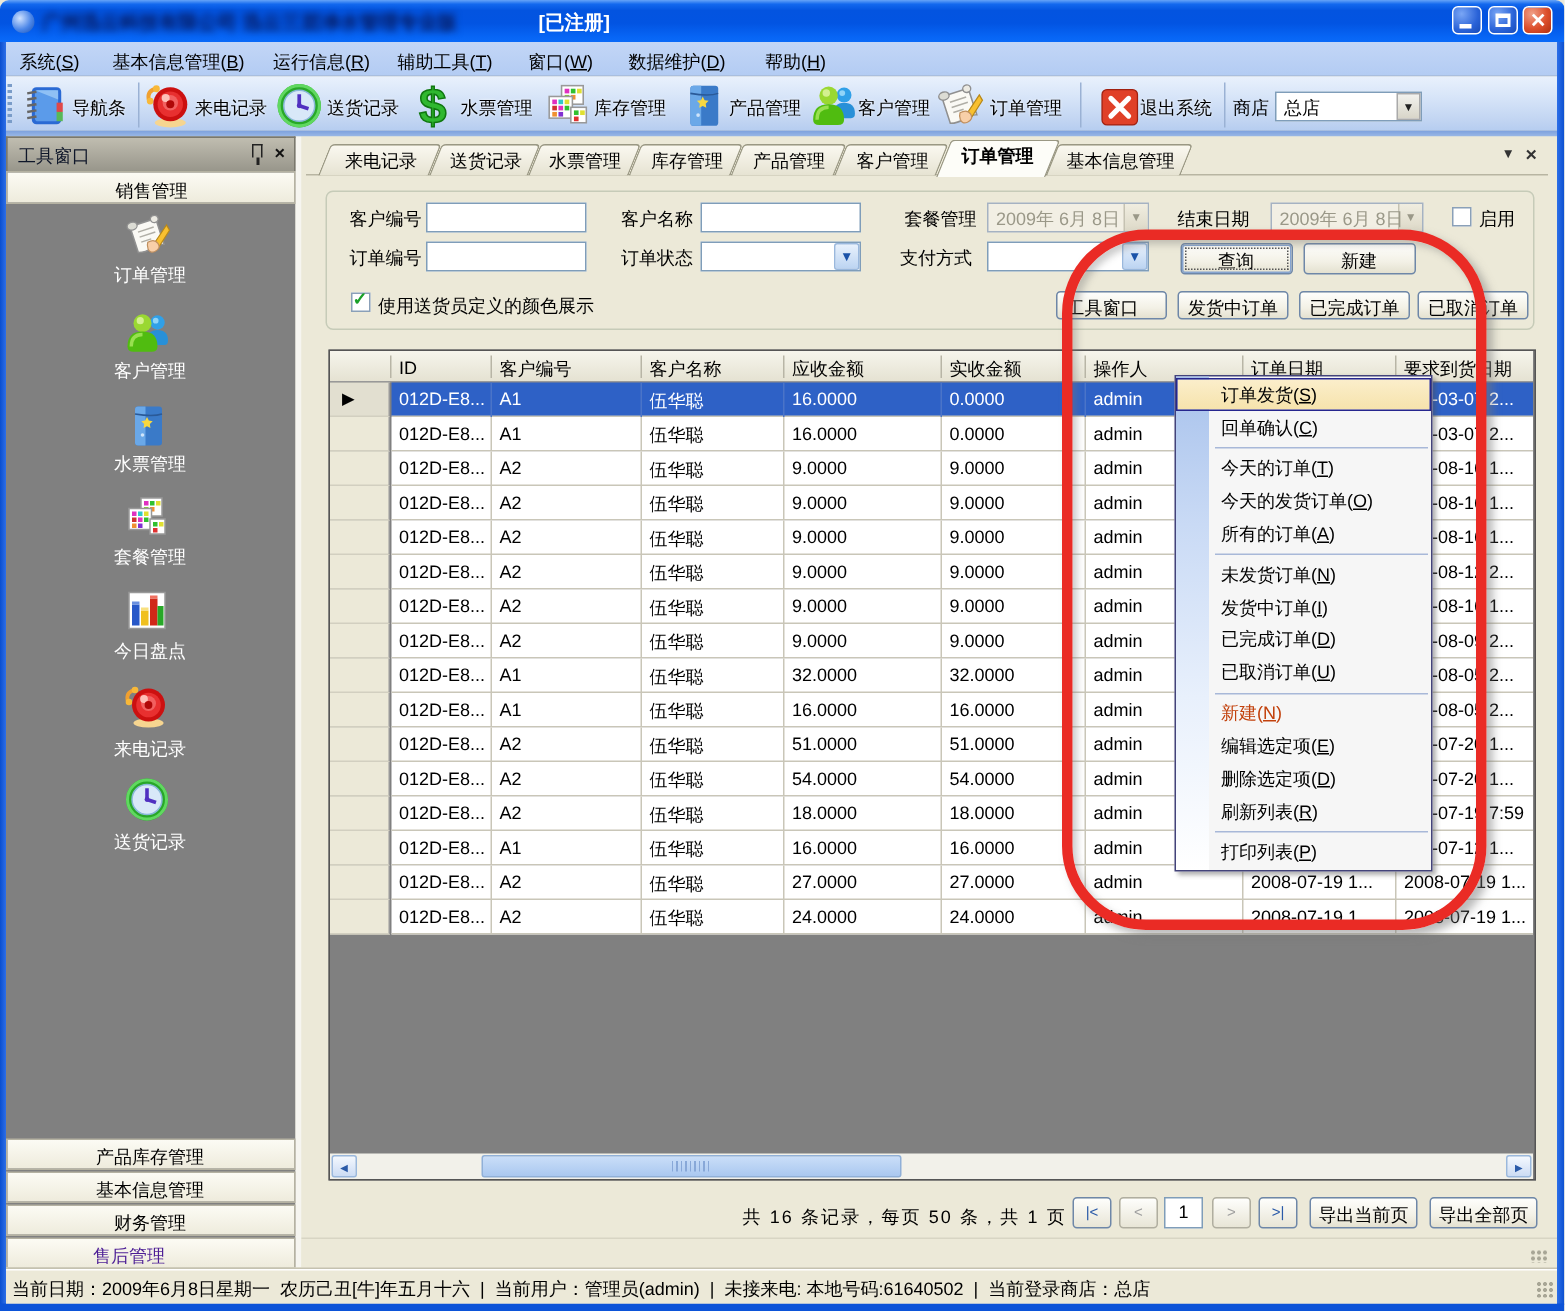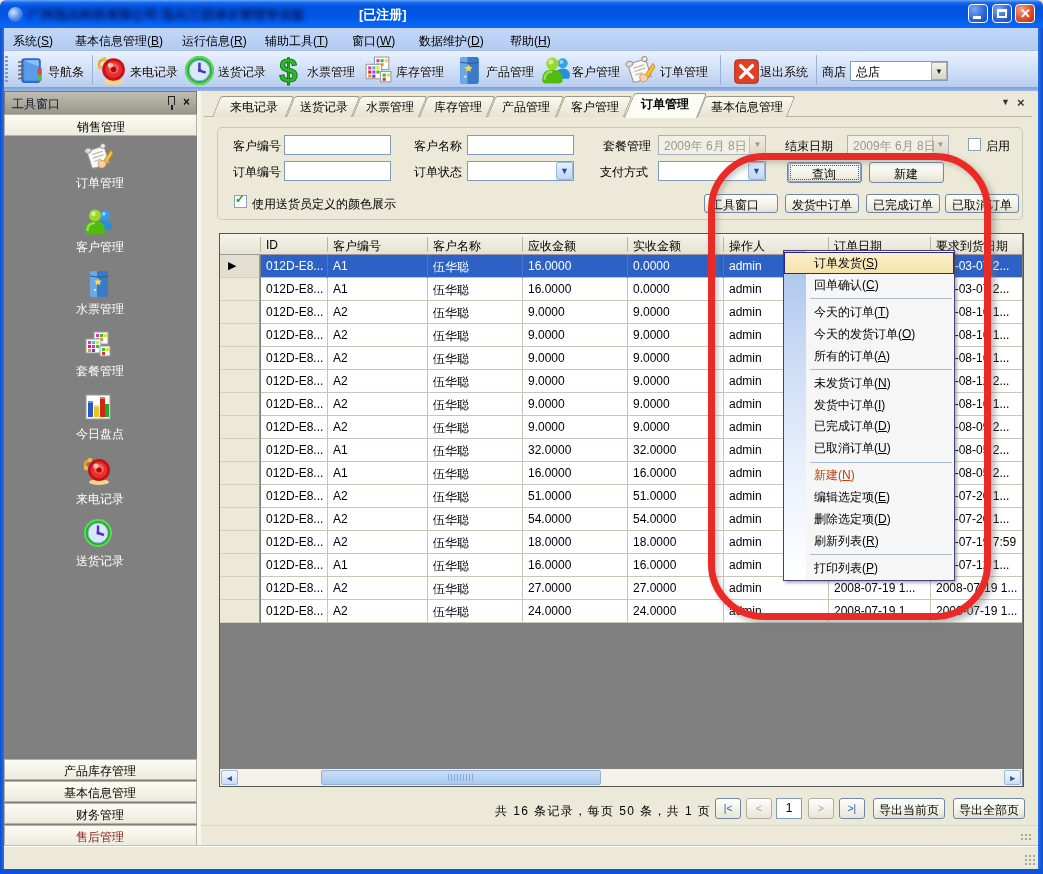--- a/index.html
+++ b/index.html
@@ -233,21 +233,21 @@
 <circle cx="16" cy="16" r="1.6" fill="#5030c0"></circle>
     </svg>
 <div class="lbl" style="left:76px;top:553px;color:#fff;">送货记录</div>
 <div class="abs" style="left:4px;top:759px;width:193px;height:21px;background:linear-gradient(180deg,#fcfbf4,#eeebdc);border:1px solid #b5b2a2;"></div>
 <div class="lbl" style="left:64px;top:763px;color:#000;">产品库存管理</div>
 <div class="abs" style="left:4px;top:781px;width:193px;height:21px;background:linear-gradient(180deg,#fcfbf4,#eeebdc);border:1px solid #b5b2a2;"></div>
 <div class="lbl" style="left:64px;top:785px;color:#000;">基本信息管理</div>
 <div class="abs" style="left:4px;top:803px;width:193px;height:21px;background:linear-gradient(180deg,#fcfbf4,#eeebdc);border:1px solid #b5b2a2;"></div>
 <div class="lbl" style="left:76px;top:807px;color:#000;">财务管理</div>
 <div class="abs" style="left:4px;top:825px;width:193px;height:21px;background:linear-gradient(180deg,#fcfbf4,#eeebdc);border:1px solid #b5b2a2;"></div>
-<div class="lbl" style="left:76px;top:829px;color:#7f1d1d;">售后管理</div>
+<div class="lbl" style="left:62px;top:829px;color:#4c1d95;">售后管理</div>
 <div class="abs" style="left:201px;top:91px;width:837px;height:754px;background:#ece9d8;"></div>
 <div class="abs" style="left:204px;top:116px;width:828px;height:1px;background:#b8b5a2;"></div>
 <div class="abs" style="left:212px;top:96px;width:74px;height:21px;background:linear-gradient(180deg,#faf8f0,#e6e3d2);border:1px solid #9a9884;border-bottom:none;border-radius:3px 3px 0 0;transform:skewX(-22deg);transform-origin:bottom left;"></div>
 <div class="lbl" style="left:230px;top:99px;color:#000;">来电记录</div>
 <div class="abs" style="left:286px;top:96px;width:66px;height:21px;background:linear-gradient(180deg,#faf8f0,#e6e3d2);border:1px solid #9a9884;border-bottom:none;border-radius:3px 3px 0 0;transform:skewX(-22deg);transform-origin:bottom left;"></div>
 <div class="lbl" style="left:300px;top:99px;color:#000;">送货记录</div>
 <div class="abs" style="left:352px;top:96px;width:67px;height:21px;background:linear-gradient(180deg,#faf8f0,#e6e3d2);border:1px solid #9a9884;border-bottom:none;border-radius:3px 3px 0 0;transform:skewX(-22deg);transform-origin:bottom left;"></div>
 <div class="lbl" style="left:366px;top:99px;color:#000;">水票管理</div>
 <div class="abs" style="left:419px;top:96px;width:68px;height:21px;background:linear-gradient(180deg,#faf8f0,#e6e3d2);border:1px solid #9a9884;border-bottom:none;border-radius:3px 3px 0 0;transform:skewX(-22deg);transform-origin:bottom left;"></div>
 <div class="lbl" style="left:434px;top:99px;color:#000;">库存管理</div>
@@ -588,20 +588,21 @@
 <div class="abs" style="left:776px;top:798px;width:26px;height:21px;background:#fff;border:1px solid #7f9db9;text-align:center;line-height:19px;font-size:12px;">1</div>
 <div class="abs" style="left:808px;top:798px;width:26px;height:21px;background:linear-gradient(180deg,#fefefc,#e8e5d6);border:1px solid #b0aea0;border-radius:3px;color:#a0a0a0;font-size:10px;text-align:center;line-height:19px;">&gt;</div>
 <div class="abs" style="left:839px;top:798px;width:26px;height:21px;background:linear-gradient(180deg,#fefefc,#e8e5d6);border:1px solid #6e87a8;border-radius:3px;color:#2a5aa8;font-size:10px;text-align:center;line-height:19px;">&gt;|</div>
 <div class="abs" style="left:873px;top:798px;width:72px;height:21px;background:linear-gradient(180deg,#fefefc 0%,#f3f1e6 60%,#e4e1d0 100%);border:1px solid #6e87a8;border-radius:3px;"></div>
 <div class="lbl" style="left:879px;top:802px;color:#000;">导出当前页</div>
 <div class="abs" style="left:953px;top:798px;width:72px;height:21px;background:linear-gradient(180deg,#fefefc 0%,#f3f1e6 60%,#e4e1d0 100%);border:1px solid #6e87a8;border-radius:3px;"></div>
 <div class="lbl" style="left:959px;top:802px;color:#000;">导出全部页</div>
 <div class="abs" style="left:201px;top:825px;width:837px;height:20px;background:#ece9d8;border-top:1px solid #d8d5c4;"></div>
 <div class="abs" style="left:1020px;top:833px;width:12px;height:9px;background-image:radial-gradient(circle at 2px 2px,#a8a696 1.2px,transparent 1.5px);background-size:4px 4px;"></div>
 <div class="abs" style="left:4px;top:845px;width:1034px;height:24px;background:#ece9d8;border-top:1px solid #c5c2b0;box-shadow:0 1px 0 #fff inset;"></div>
+<div class="lbl" style="left:8px;top:851px;color:#000;">当前日期：2009年6月8日星期一&nbsp;&nbsp;农历己丑[牛]年五月十六&nbsp;&nbsp;|&nbsp;&nbsp;当前用户：管理员(admin)&nbsp;&nbsp;|&nbsp;&nbsp;未接来电:&nbsp;本地号码:61640502&nbsp;&nbsp;|&nbsp;&nbsp;当前登录商店：总店</div>
 <div class="abs" style="left:1024px;top:854px;width:12px;height:11px;background-image:radial-gradient(circle at 2px 2px,#a8a696 1.2px,transparent 1.5px);background-size:4px 4px;"></div>
 <div class="abs" style="left:783px;top:250px;width:172px;height:331px;background:#f6f6f6;border:1px solid #43437a;box-shadow:2px 2px 3px rgba(80,80,80,0.45);"></div>
 <div class="abs" style="left:784px;top:251px;width:22px;height:329px;background:linear-gradient(180deg,#a8c2ec 0%,#c9daf5 30%,#e8f0fc 65%,#fff 100%);"></div>
 <div class="abs" style="left:784px;top:252.0px;width:170px;height:21.8px;background:linear-gradient(180deg,#fbeecb,#f6e3ac);border:1px solid #26268e;"></div>
 <div class="lbl" style="left:814px;top:255.0px;color:#000;">订单发货(<u>S</u>)</div>
 <div class="lbl" style="left:814px;top:276.8px;color:#000;">回单确认(<u>C</u>)</div>
 <div class="abs" style="left:810px;top:298.3px;width:142px;height:1px;background:#a8b8d8;"></div>
 <div class="lbl" style="left:814px;top:304.0px;color:#000;">今天的订单(<u>T</u>)</div>
 <div class="lbl" style="left:814px;top:325.8px;color:#000;">今天的发货订单(<u>O</u>)</div>
 <div class="lbl" style="left:814px;top:347.6px;color:#000;">所有的订单(<u>A</u>)</div>

